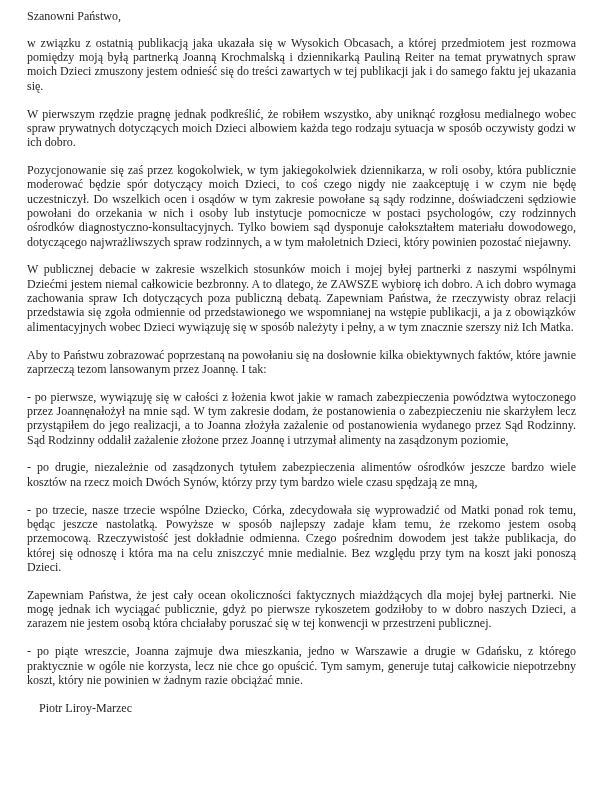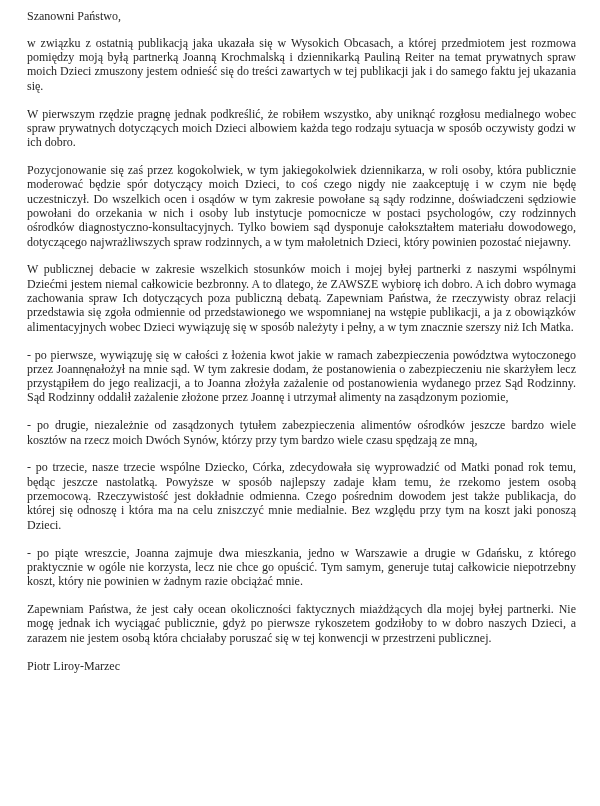--- a/index.html
+++ b/index.html
@@ -8,30 +8,31 @@
       box-sizing: border-box;
       width: 600px; height: 806px;
       padding: 9px 24px 0 27px;
       font-family: "Liberation Serif", "DejaVu Serif", serif;
       font-size: 12px;
       line-height: 14.3px;
       color: #1f1f1f;
     }
     .greeting { margin: 0 0 12.5px 0; }
     .para { margin: 0 0 13.6px 0; text-align: justify; text-align-last: left; }
-    .signature { margin: 0; }
+    .signature { margin: 12px; }
   </style>
 </head>
 <body>
 
 <div class="page">
   <p class="greeting">Szanowni Państwo,</p>
   <p class="para">w związku z ostatnią publikacją jaka ukazała się w Wysokich Obcasach, a której przedmiotem jest rozmowa pomiędzy moją byłą partnerką Joanną Krochmalską i dziennikarką Pauliną Reiter na temat prywatnych spraw moich Dzieci zmuszony jestem odnieść się do treści zawartych w tej publikacji jak i do samego faktu jej ukazania się.</p>
   <p class="para">W pierwszym rzędzie pragnę jednak podkreślić, że robiłem wszystko, aby uniknąć rozgłosu medialnego wobec spraw prywatnych dotyczących moich Dzieci albowiem każda tego rodzaju sytuacja w sposób oczywisty godzi w ich dobro.</p>
   <p class="para">Pozycjonowanie się zaś przez kogokolwiek, w tym jakiegokolwiek dziennikarza, w roli osoby, która publicznie moderować będzie spór dotyczący moich Dzieci, to coś czego nigdy nie zaakceptuję i w czym nie będę uczestniczył. Do wszelkich ocen i osądów w tym zakresie powołane są sądy rodzinne, doświadczeni sędziowie powołani do orzekania w nich i osoby lub instytucje pomocnicze w postaci psychologów, czy rodzinnych ośrodków diagnostyczno-konsultacyjnych. Tylko bowiem sąd dysponuje całokształtem materiału dowodowego, dotyczącego najwrażliwszych spraw rodzinnych, a w tym małoletnich Dzieci, który powinien pozostać niejawny.</p>
   <p class="para">W publicznej debacie w zakresie wszelkich stosunków moich i mojej byłej partnerki z naszymi wspólnymi Dziećmi jestem niemal całkowicie bezbronny. A to dlatego, że ZAWSZE wybiorę ich dobro. A ich dobro wymaga zachowania spraw Ich dotyczących poza publiczną debatą. Zapewniam Państwa, że rzeczywisty obraz relacji przedstawia się zgoła odmiennie od przedstawionego we wspomnianej na wstępie publikacji, a ja z obowiązków alimentacyjnych wobec Dzieci wywiązuję się w sposób należyty i pełny, a w tym znacznie szerszy niż Ich Matka.</p>
+  <p class="para">Aby to Państwu zobrazować poprzestaną na powołaniu się na dosłownie kilka obiektywnych faktów, które jawnie zaprzeczą tezom lansowanym przez Joannę. I tak:</p>
   <p class="para">- po pierwsze, wywiązuję się w całości z łożenia kwot jakie w ramach zabezpieczenia powództwa wytoczonego przez Joannęnałożył na mnie sąd. W tym zakresie dodam, że postanowienia o zabezpieczeniu nie skarżyłem lecz przystąpiłem do jego realizacji, a to Joanna złożyła zażalenie od postanowienia wydanego przez Sąd Rodzinny. Sąd Rodzinny oddalił zażalenie złożone przez Joannę i utrzymał alimenty na zasądzonym poziomie,</p>
   <p class="para">- po drugie, niezależnie od zasądzonych tytułem zabezpieczenia alimentów ośrodków jeszcze bardzo wiele kosztów na rzecz moich Dwóch Synów, którzy przy tym bardzo wiele czasu spędzają ze mną,</p>
   <p class="para">- po trzecie, nasze trzecie wspólne Dziecko, Córka, zdecydowała się wyprowadzić od Matki ponad rok temu, będąc jeszcze nastolatką. Powyższe w sposób najlepszy zadaje kłam temu, że rzekomo jestem osobą przemocową. Rzeczywistość jest dokładnie odmienna. Czego pośrednim dowodem jest także publikacja, do której się odnoszę i która ma na celu zniszczyć mnie medialnie. Bez względu przy tym na koszt jaki ponoszą Dzieci.</p>
+  <p class="para">Zapewniam Państwa, że jest cały ocean okoliczności faktycznych miażdżących dla mojej byłej partnerki. Nie mogę jednak ich wyciągać publicznie, gdyż po pierwsze rykoszetem godziłoby to w dobro naszych Dzieci, a zarazem nie jestem osobą która chciałaby poruszać się w tej konwencji w przestrzeni publicznej.</p>
   <p class="para">- po piąte wreszcie, Joanna zajmuje dwa mieszkania, jedno w Warszawie a drugie w Gdańsku, z którego praktycznie w ogóle nie korzysta, lecz nie chce go opuścić. Tym samym, generuje tutaj całkowicie niepotrzebny koszt, który nie powinien w żadnym razie obciążać mnie.</p>
-  <p class="para">Zapewniam Państwa, że jest cały ocean okoliczności faktycznych miażdżących dla mojej byłej partnerki. Nie mogę jednak ich wyciągać publicznie, gdyż po pierwsze rykoszetem godziłoby to w dobro naszych Dzieci, a zarazem nie jestem osobą która chciałaby poruszać się w tej konwencji w przestrzeni publicznej.</p>
   <p class="signature">Piotr Liroy-Marzec</p>
 </div>
 
 </body></html>

